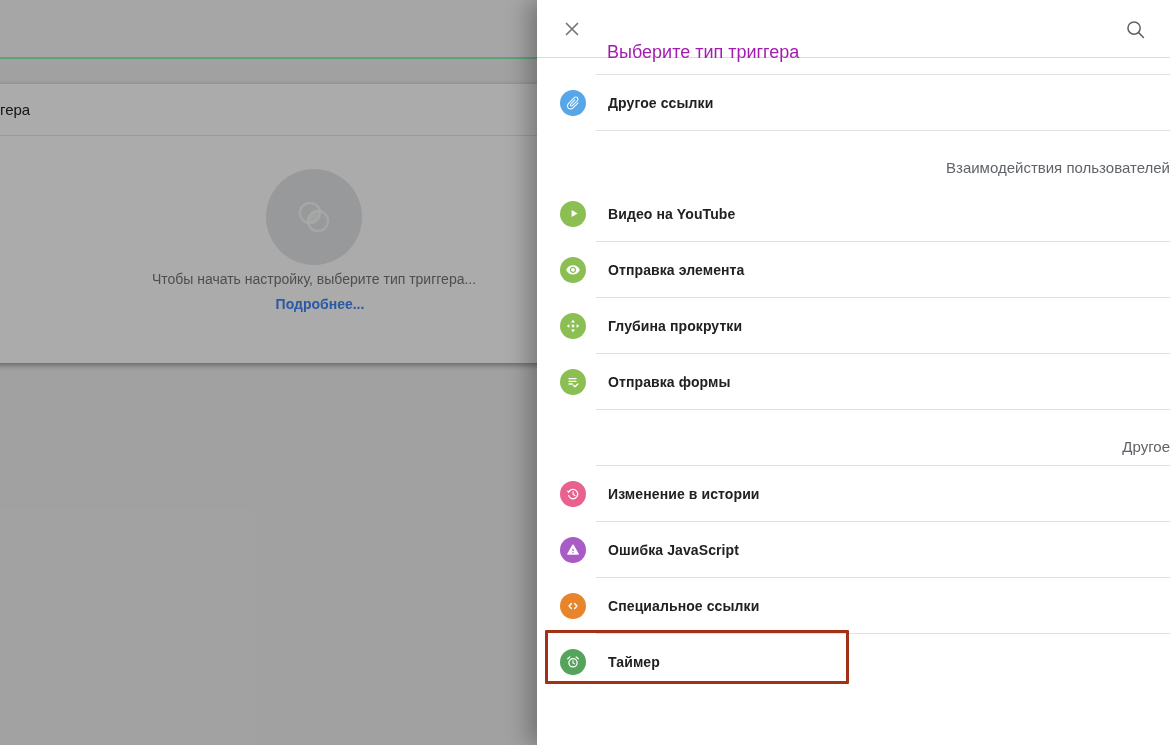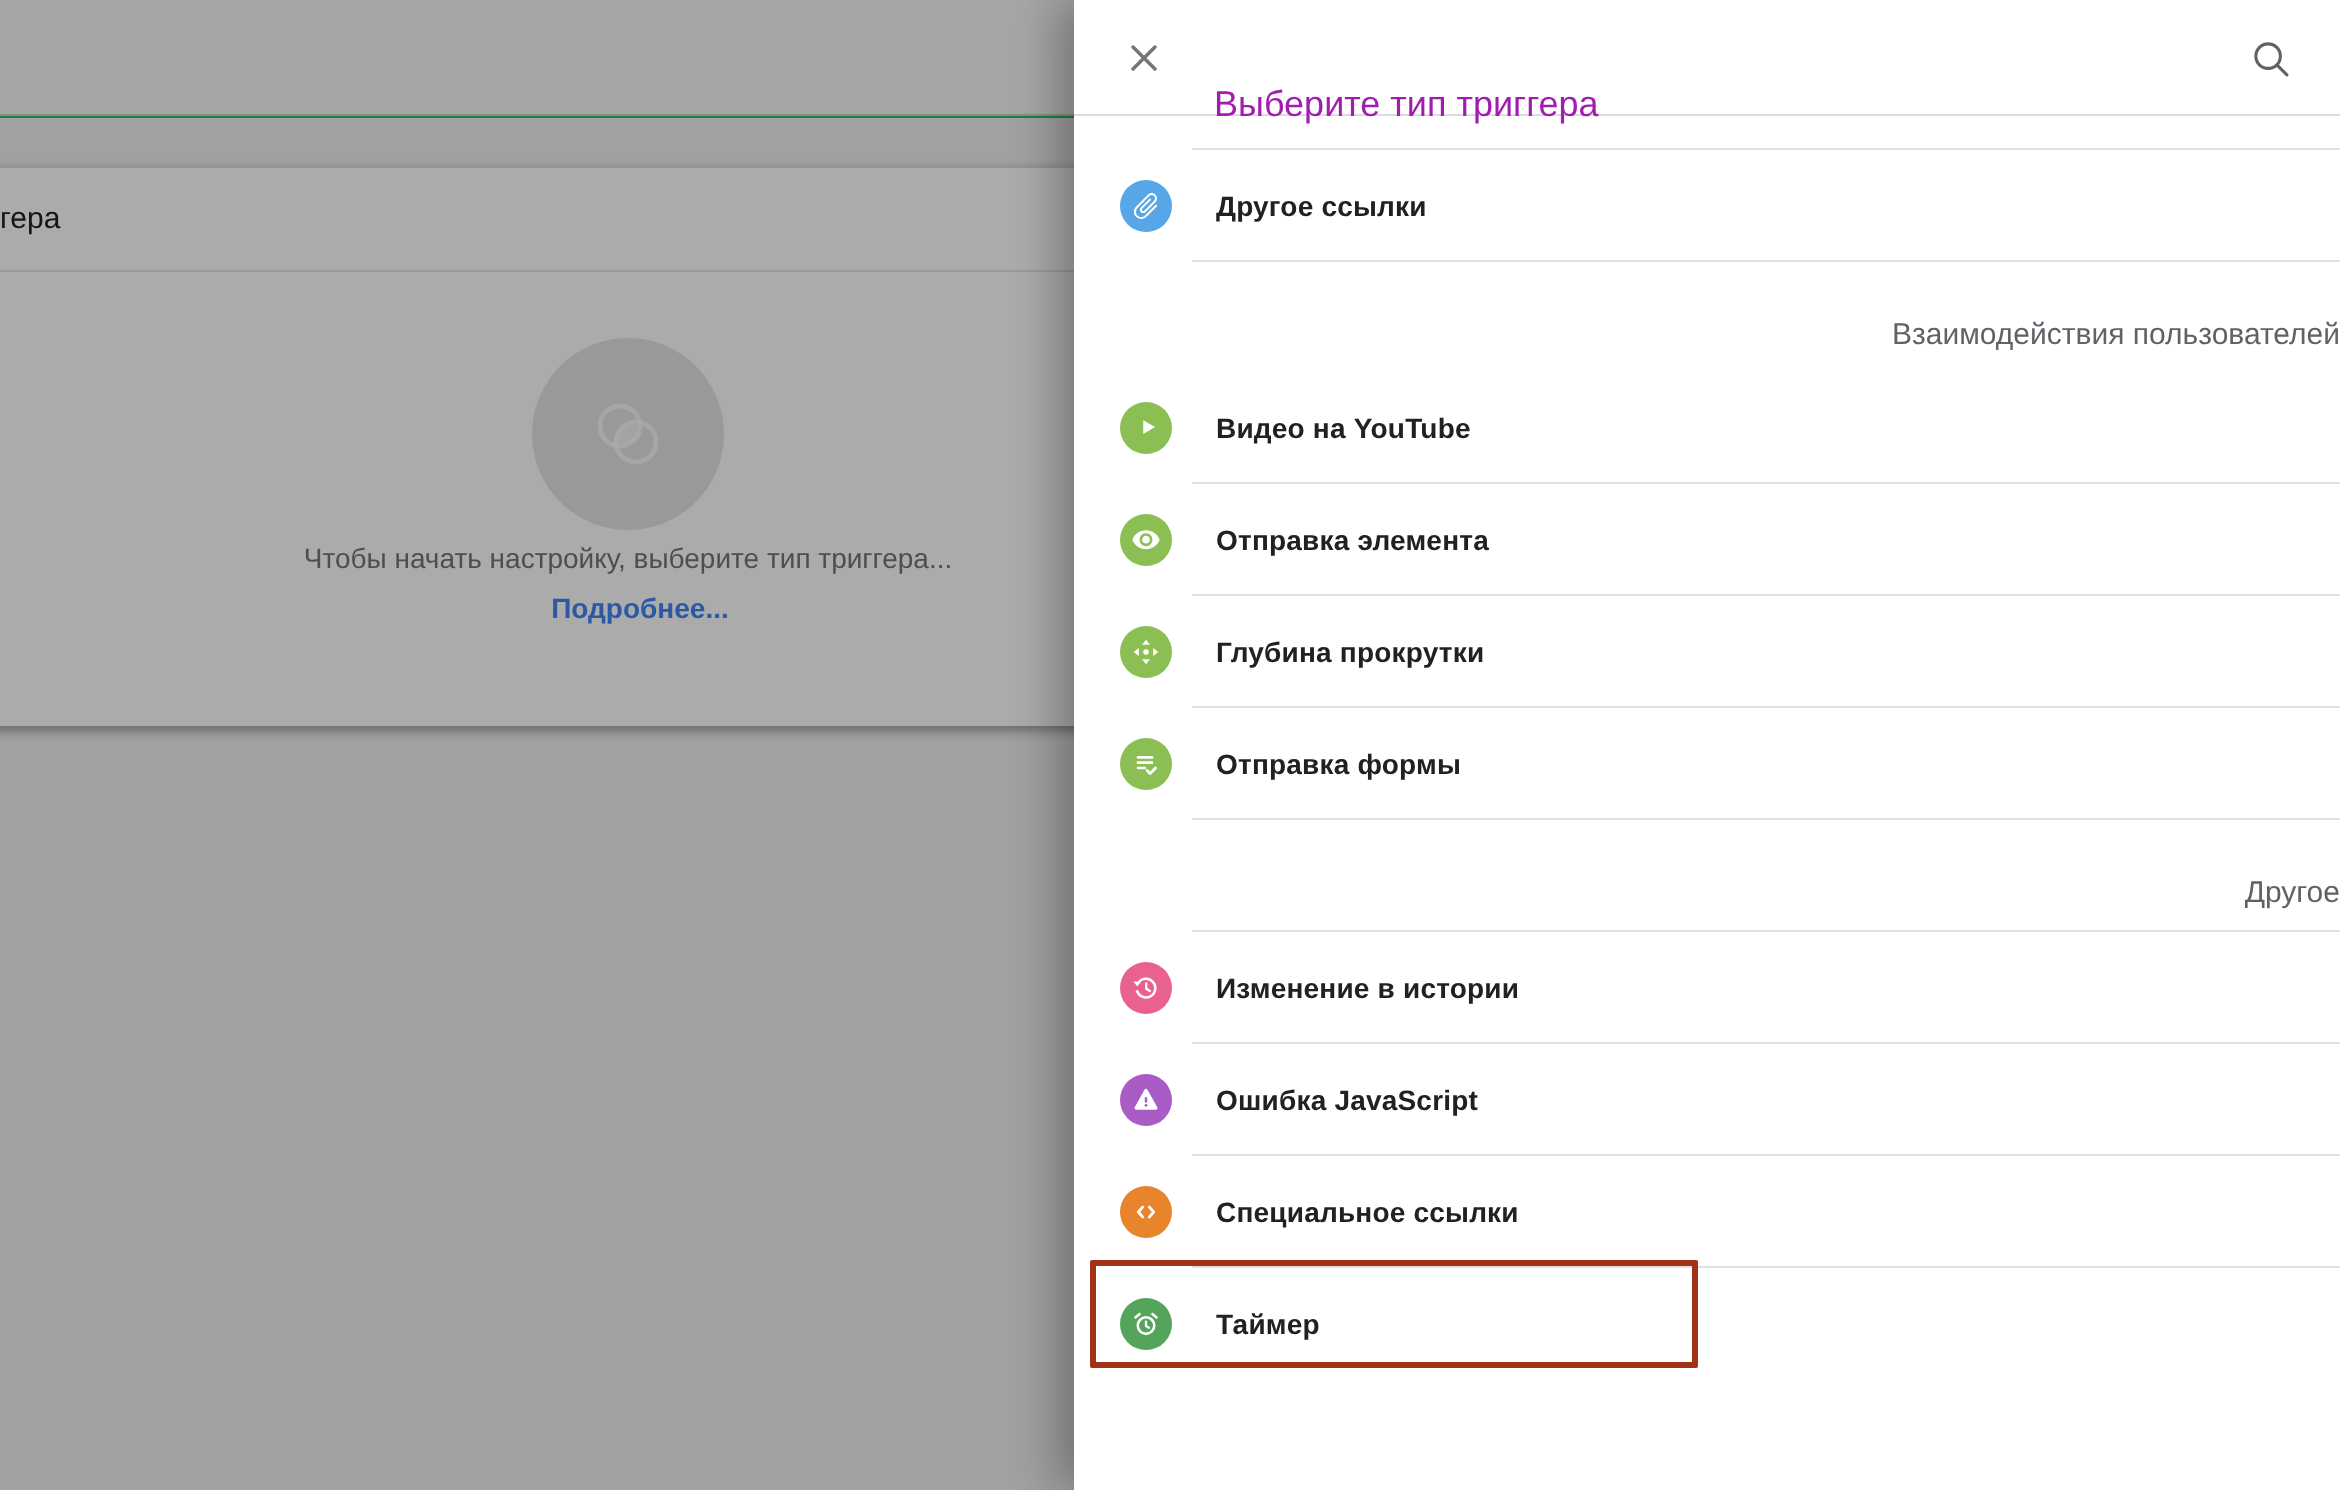--- a/index.html
+++ b/index.html
@@ -1,20 +1,20 @@
 <!DOCTYPE html>
 <html><head>
 <meta charset="utf-8">
 <style>
   * { box-sizing: border-box; margin: 0; padding: 0; }
   html, body { width: 1170px; height: 745px; overflow: hidden; }
   body { font-family: "Liberation Sans", sans-serif; background: #fff; position: relative; }
 
   
-  .left-page { position: absolute; left: 0; top: 0; width: 537px; height: 745px; background: #22c55e; overflow: hidden; text-decoration: underline; }
+  .left-page { position: absolute; left: 0; top: 0; width: 537px; height: 745px; background: #86efac; overflow: hidden; text-decoration: underline; }
   .topbar { position: absolute; left: 0; top: 0; width: 100%; height: 58px; background: #f8f8f8; border-bottom: 1px solid #cfcfcf; }
   .workspace { position: absolute; left: 0; top: 59px; width: 100%; height: 686px; background: #f1f1f1; }
   .trigger-card { position: absolute; left: -36px; top: 25px; width: 620px; height: 279px; background: #ffffff; box-shadow: 0 2px 6px rgba(0,0,0,0.4); }
   .card-header { height: 52px; border-bottom: 1px solid #e4e4e4; display: flex; align-items: center; padding-left: 36px; font-size: 15px; color: #212121; }
   .card-body { position: relative; height: 226px; }
   .placeholder-stack { position: absolute; left: 350px; top: 33px; width: 440px; transform: translateX(-50%); text-align: center; }
   .big-circle { width: 96px; height: 96px; border-radius: 50%; background: #e3e4e6; margin: 0 auto; display: flex; align-items: center; justify-content: center; }
   .hint-text { margin-top: 6px; font-size: 14px; color: #757575; }
   .more-link { display: inline-block; margin-top: 9px; font-size: 14px; color: #4285f4; font-weight: bold; text-decoration: none; cursor: pointer; margin-left: 12px; }
   .dim-overlay { position: absolute; left: 0; top: 0; width: 537px; height: 745px; background: rgba(0,0,0,0.33); z-index: 5; }

